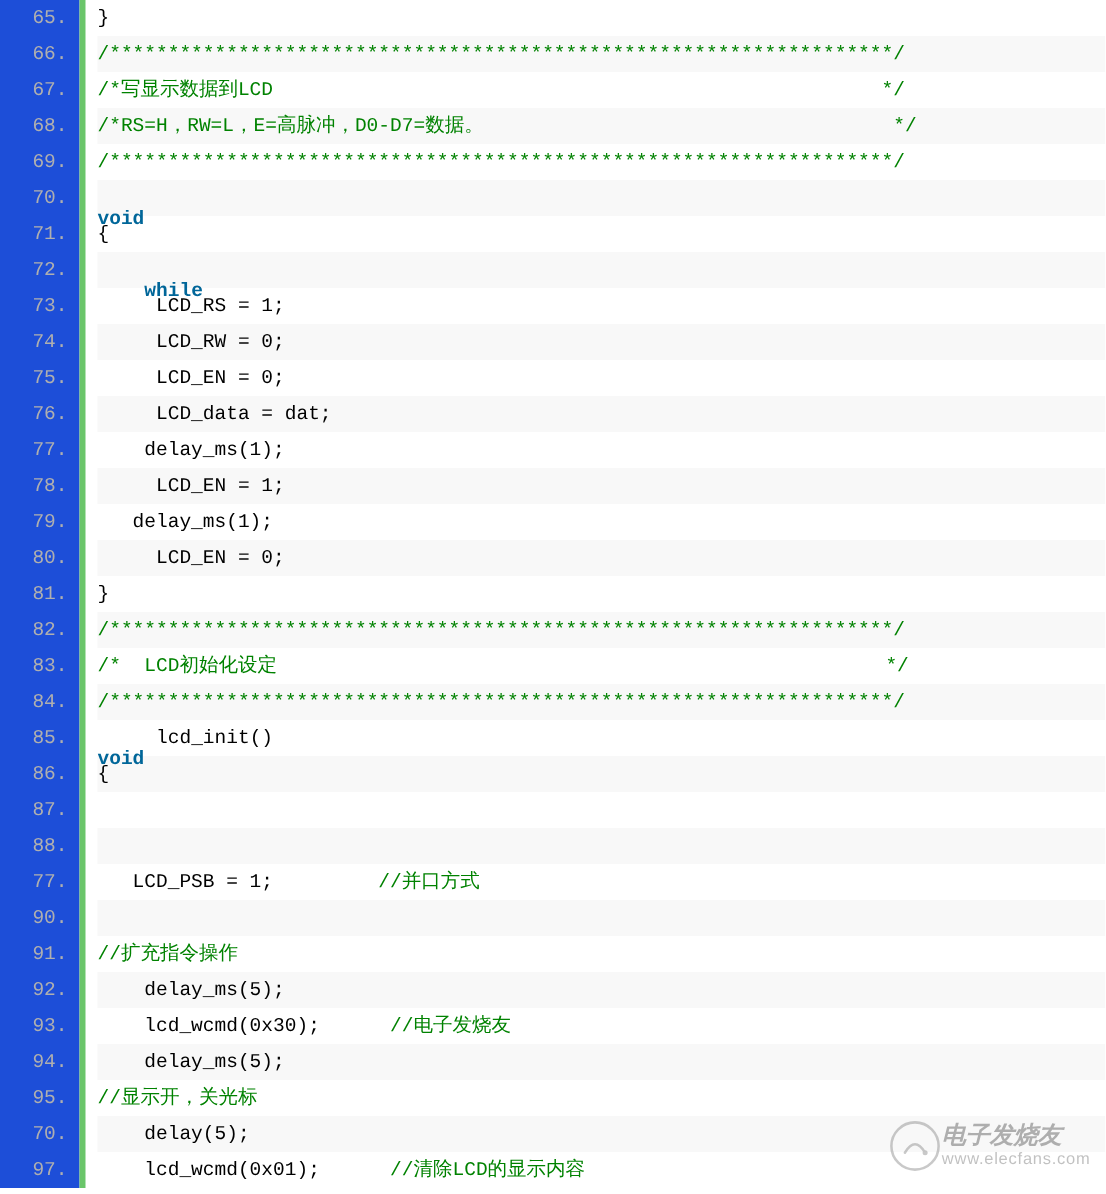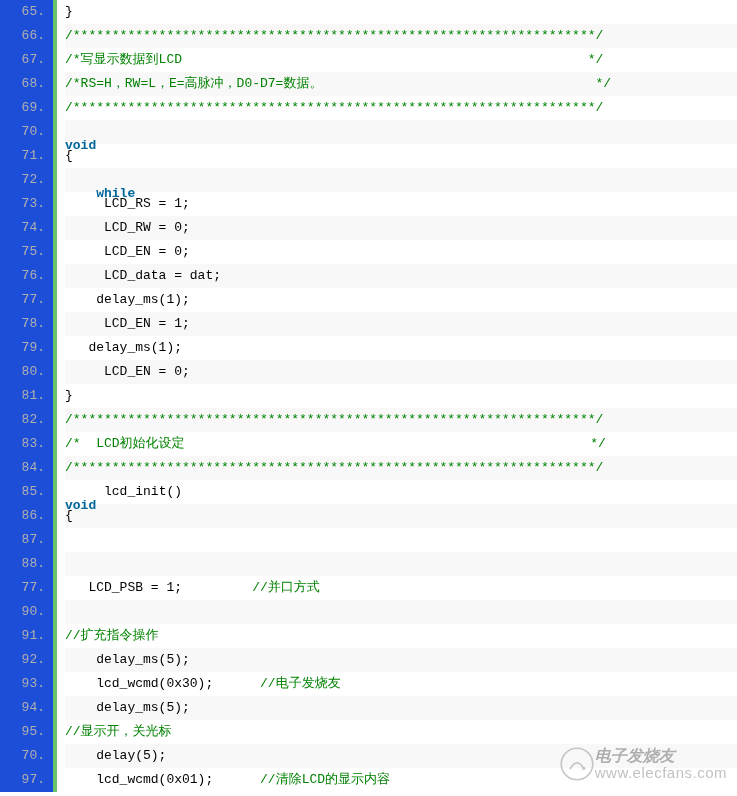--- a/index.html
+++ b/index.html
@@ -71,21 +71,21 @@
     font-family: "Microsoft YaHei", sans-serif;
     line-height: 1.1;
   }
   .watermark-text .cn {
     font-size: 16px;
     font-style: italic;
     color: #555;
     font-weight: 600;
   }
   .watermark-text .url {
-    font-size: 15px;
+    font-size: 11px;
     color: #777;
     letter-spacing: 0.5px;
   }
 </style>
 </head>
 <body>
 
 <div class="code-container">
   <div class="gutter" id="gutter">
       <div class="line">65.</div>

